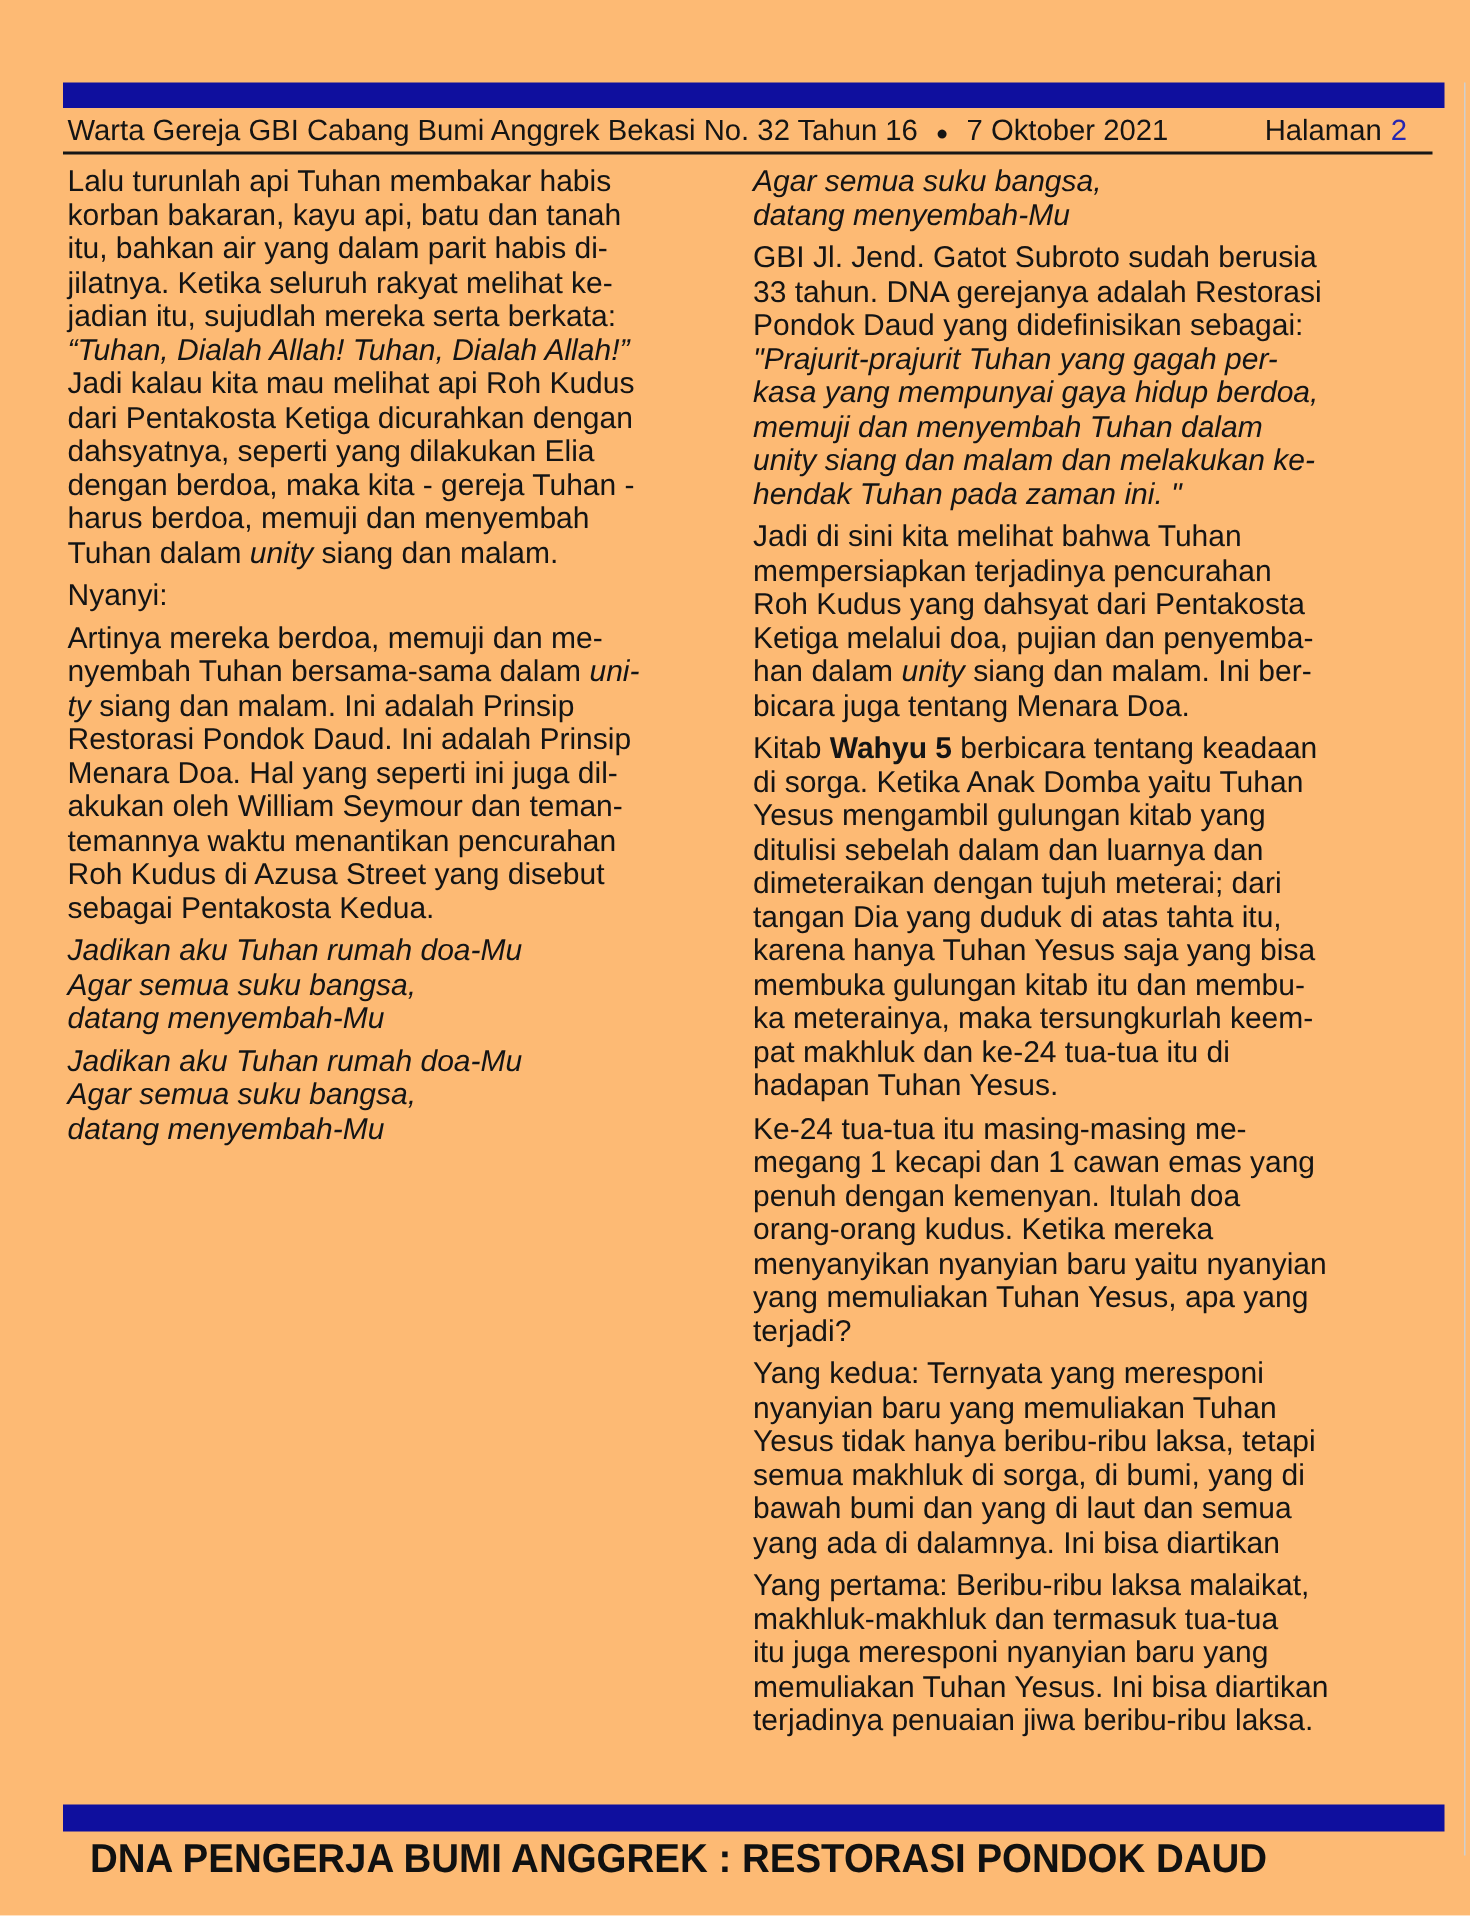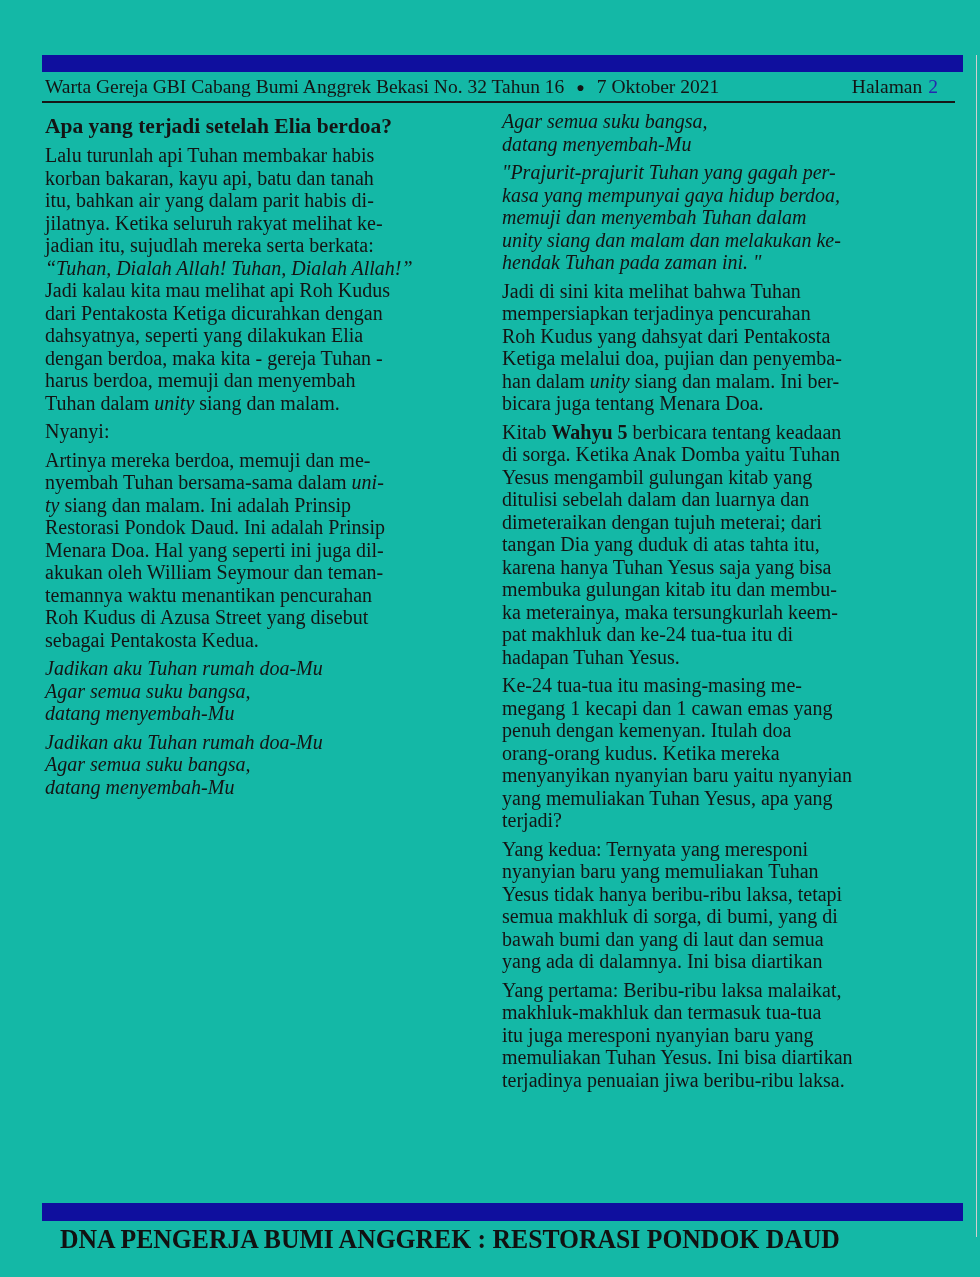--- a/index.html
+++ b/index.html
@@ -1,20 +1,20 @@
 <!DOCTYPE html>
 <html><head>
 <meta charset="utf-8">
 <style>
   html,body{margin:0;padding:0;background:#ffffff;}
   .page{
     position:relative;
     width:980px;height:1277px;
-    background:#14b8a6;
-    font-family:Liberation Serif, serif;
+    background:#fdba74;
+    font-family:Liberation Sans, sans-serif;
     color:#141414;
     overflow:hidden;
   }
   .topbar{
     position:absolute;left:42px;top:55px;width:921px;height:17px;
     background:#0f0f9e;
   }
   .page-edge{
     position:absolute;right:3px;top:55px;bottom:40px;width:1px;background:#cfcfcf;
   }
@@ -67,21 +67,20 @@
     </div>
     <div class="page-indicator">
       <span>Halaman</span><span class="num">2</span>
     </div>
   </div>
 
   <div class="header-rule"></div>
 
   <div class="content">
     <div class="col">
-        <div class="block heading"><span class="b">Apa yang terjadi setelah Elia berdoa?</span></div>
         <div class="block"><span>Lalu turunlah api Tuhan membakar habis
 korban bakaran, kayu api, batu dan tanah
 itu, bahkan air yang dalam parit habis di-
 jilatnya. Ketika seluruh rakyat melihat ke-
 jadian itu, sujudlah mereka serta berkata:
 </span><span class="i">“Tuhan, Dialah Allah! Tuhan, Dialah Allah!”</span><span>
 Jadi kalau kita mau melihat api Roh Kudus
 dari Pentakosta Ketiga dicurahkan dengan
 dahsyatnya, seperti yang dilakukan Elia
 dengan berdoa, maka kita - gereja Tuhan -
@@ -100,21 +99,24 @@
         <div class="block"><span class="i">Jadikan aku Tuhan rumah doa-Mu
 Agar semua suku bangsa,
 datang menyembah-Mu</span></div>
         <div class="block"><span class="i">Jadikan aku Tuhan rumah doa-Mu
 Agar semua suku bangsa,
 datang menyembah-Mu</span></div>
       </div>
     <div class="col">
         <div class="block"><span class="i">Agar semua suku bangsa,
 datang menyembah-Mu</span></div>
-        <div class="block"><span class="i">"Prajurit-prajurit Tuhan yang gagah per-
+        <div class="block"><span>GBI Jl. Jend. Gatot Subroto sudah berusia
+33 tahun. DNA gerejanya adalah Restorasi
+Pondok Daud yang didefinisikan sebagai:
+</span><span class="i">"Prajurit-prajurit Tuhan yang gagah per-
 kasa yang mempunyai gaya hidup berdoa,
 memuji dan menyembah Tuhan dalam
 unity siang dan malam dan melakukan ke-
 hendak Tuhan pada zaman ini. "</span></div>
         <div class="block"><span>Jadi di sini kita melihat bahwa Tuhan
 mempersiapkan terjadinya pencurahan
 Roh Kudus yang dahsyat dari Pentakosta
 Ketiga melalui doa, pujian dan penyemba-
 han dalam </span><span class="i">unity</span><span> siang dan malam. Ini ber-
 bicara juga tentang Menara Doa.</span></div>

